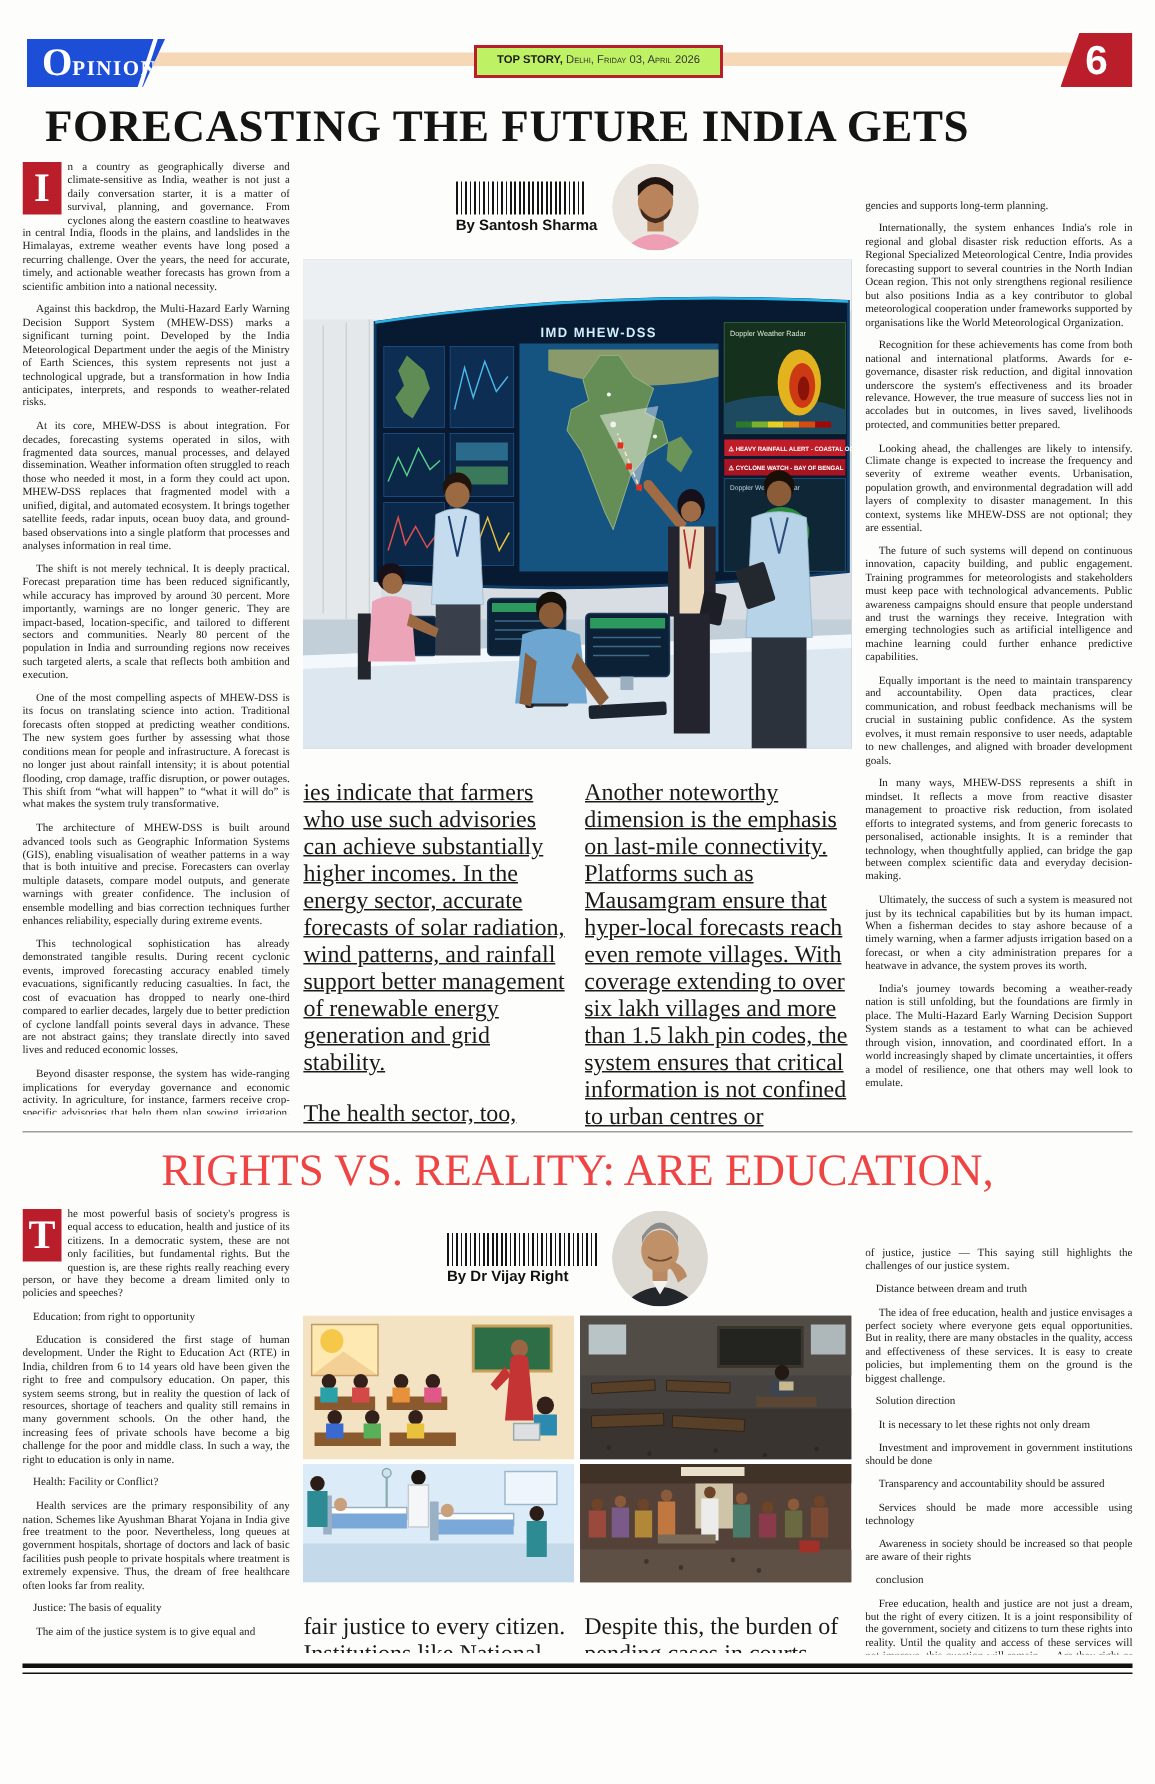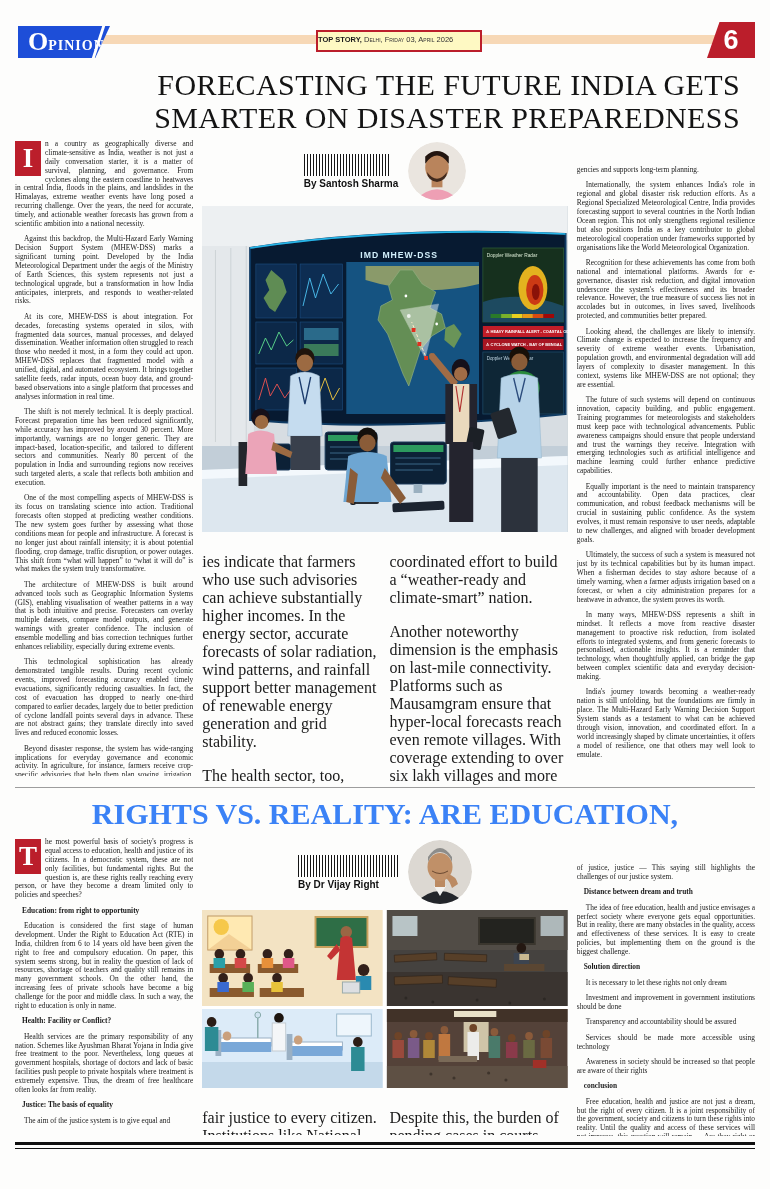--- a/index.html
+++ b/index.html
@@ -7,76 +7,75 @@
         font-family:"Liberation Serif",serif;color:#1a1a1a;}
   
   .hdr{position:relative;height:38px;margin-top:22px;}
   .peach{position:absolute;left:96px;right:22px;top:13px;height:9px;background:#f7d8b6;}
   .banner{position:absolute;left:18px;top:4px;width:92px;height:32px;background:#1d4ed8;
           clip-path:polygon(0 0,100% 0,84% 100%,0 100%);color:#fff;
           font-family:Liberation Serif, serif;padding-left:10px;box-sizing:border-box;}
   .banner .o{font-size:26px;font-weight:bold;line-height:32px;}
   .banner .rest{font-size:14px;font-weight:bold;letter-spacing:1px;}
   .banner:after{content:"";position:absolute;right:10px;top:0;width:3px;height:100%;background:#fff;transform:skewX(-18deg);}
-  .datebox{position:absolute;left:316px;top:8px;width:162px;height:18px;background:#fef9c3;border:2px solid #bb1e2b;
-           text-align:left;font-family:"Liberation Sans",sans-serif;font-size:7.5px;line-height:15px;}
+  .datebox{position:absolute;left:316px;top:8px;width:162px;height:18px;background:#bef264;border:2px solid #bb1e2b;
+           text-align:center;font-family:"Liberation Sans",sans-serif;font-size:7.5px;line-height:15px;}
   .datebox b{font-weight:bold;}
   .datebox .sc{font-variant:small-caps;color:#333;}
   .pgnum{position:absolute;right:15px;top:0;width:48px;height:36px;background:#bb1e2b;color:#fff;
          clip-path:polygon(26% 0,100% 0,100% 100%,0 100%);text-align:center;
          font-family:"Liberation Sans",sans-serif;font-weight:bold;font-size:27px;line-height:36px;}
   
-  .h1{margin:8px 30px 6px;text-align:right;font-weight:normal;font-size:30px;line-height:33px;color:#141414;letter-spacing:.4px;}
-  .h2{margin:10px 30px 8px;text-align:center;font-weight:bold;font-size:30px;line-height:32px;color:#3b82f6;}
+  .h1{margin:8px 30px 6px;text-align:left;font-weight:bold;font-size:30px;line-height:33px;color:#141414;letter-spacing:.4px;}
+  .h2{margin:10px 30px 8px;text-align:center;font-weight:normal;font-size:30px;line-height:32px;color:#ef4444;}
   
   .grid{display:grid;grid-template-columns:repeat(4,1fr);gap:9px;padding:0 15px;}
   .center{grid-column:2/4;}
   .col{overflow:hidden;}
   .a1 .col{height:636px;}
   .a2 .col{height:298px;}
   .col p,.ct p{font-size:7.4px;line-height:1.2;text-align:justify;margin:0 0 6.5px;text-indent:9px;}
   .col p.noind,.ct p.noind{text-indent:0;margin-top:26px;}
-  .col p.sub{font-weight:bold;text-indent:7px;margin:2px 0 6.5px;}
+  .col p.sub{font-weight:normal;text-indent:7px;margin:2px 0 6.5px;}
   .dc{float:left;width:26px;height:35px;background:#bb1e2b;color:#fff;text-align:center;
       font:bold 27px/35px "Liberation Serif",serif;margin:1px 4px 1px 0;}
   .dcp{text-indent:0 !important;}
   
   .byrow{display:flex;align-items:center;justify-content:center;gap:10px;margin:2px 0 6px;}
   .bygrp{display:flex;flex-direction:column;gap:2px;}
   .bc{height:22px;background:repeating-linear-gradient(90deg,#151515 0 1px,#fff 1px 3px);}
   .byname{font-family:"Liberation Sans",sans-serif;font-weight:bold;font-size:10px;color:#111;}
   .byrole{font-family:"Liberation Sans",sans-serif;font-size:7.6px;color:#555;line-height:1.25;}
   .photo{border-radius:50%;overflow:hidden;flex:none;}
   
   .img1{width:100%;height:326px;display:block;background:#cfd6db;}
   .img2{width:100%;height:178px;display:block;margin-top:3px;}
   .ctext{display:flex;gap:9px;margin-top:5px;}
   .ctext>div{flex:1;overflow:hidden;}
-  .a1 .ctext{height:250px;}
+  .a1 .ctext{height:250px;text-decoration:underline;}
   .a2 .ctext{height:42px;}
   
   .rule1{border-top:1px solid #9d9d9d;margin:0 15px;}
   .brule{margin:6px 15px 0;border-top:3.5px solid #101010;border-bottom:1px solid #101010;height:3px;}
   svg text{font-family:"Liberation Sans",sans-serif;}
 </style>
 </head>
 <body>
 
 <div class="page">
 
   <div class="hdr">
     <div class="peach"></div>
     <div class="banner"><span class="o">O</span><span class="rest">PINION</span></div>
     <div class="datebox"><b>TOP STORY,</b><span class="sc"> Delhi, Friday 03, April 2026</span></div>
     <div class="pgnum">6</div>
   </div>
 
   <div class="h1">
     <div>FORECASTING THE FUTURE INDIA GETS</div>
-    <div>SMARTER ON DISASTER PREPAREDNESS</div>
   </div>
 
   <div class="grid a1">
 
     <div class="col">
       <p class="dcp"><span class="dc">I</span><span>n a country as geographically diverse and climate-sensitive as India, weather is not just a daily conversation starter, it is a matter of survival, planning, and governance. From cyclones along the eastern coastline to heatwaves in central India, floods in the plains, and landslides in the Himalayas, extreme weather events have long posed a recurring challenge. Over the years, the need for accurate, timely, and actionable weather forecasts has grown from a scientific ambition into a national necessity.</span></p>
       <p>Against this backdrop, the Multi-Hazard Early Warning Decision Support System (MHEW-DSS) marks a significant turning point. Developed by the India Meteorological Department under the aegis of the Ministry of Earth Sciences, this system represents not just a technological upgrade, but a transformation in how India anticipates, interprets, and responds to weather-related risks.</p>
       <p>At its core, MHEW-DSS is about integration. For decades, forecasting systems operated in silos, with fragmented data sources, manual processes, and delayed dissemination. Weather information often struggled to reach those who needed it most, in a form they could act upon. MHEW-DSS replaces that fragmented model with a unified, digital, and automated ecosystem. It brings together satellite feeds, radar inputs, ocean buoy data, and ground-based observations into a single platform that processes and analyses information in real time.</p>
       <p>The shift is not merely technical. It is deeply practical. Forecast preparation time has been reduced significantly, while accuracy has improved by around 30 percent. More importantly, warnings are no longer generic. They are impact-based, location-specific, and tailored to different sectors and communities. Nearly 80 percent of the population in India and surrounding regions now receives such targeted alerts, a scale that reflects both ambition and execution.</p>
       <p>One of the most compelling aspects of MHEW-DSS is its focus on translating science into action. Traditional forecasts often stopped at predicting weather conditions. The new system goes further by assessing what those conditions mean for people and infrastructure. A forecast is no longer just about rainfall intensity; it is about potential flooding, crop damage, traffic disruption, or power outages. This shift from “what will happen” to “what it will do” is what makes the system truly transformative.</p>
@@ -233,36 +232,35 @@
         </g>
       </svg>
 
       <div class="ctext">
         <div>
           <p class="noind">ies indicate that farmers who use such advisories can achieve substantially higher incomes. In the energy sector, accurate forecasts of solar radiation, wind patterns, and rainfall support better management of renewable energy generation and grid stability.</p>
           <p>The health sector, too, benefits from predictive insights. Heatwave warnings enable authorities to activate cooling centres and prepare healthcare systems for increased patient load. Weather-linked disease patterns can be anticipated, helping public health agencies respond proactively. Similarly, in water resource management, rainfall forecasts aid reservoir operations, flood control, and irrigation planning.</p>
 
         </div>
         <div>
-          <p class="noind">coordinated effort to build a “weather-ready and climate-smart” nation.</p>
           <p>Another noteworthy dimension is the emphasis on last-mile connectivity. Platforms such as Mausamgram ensure that hyper-local forecasts reach even remote villages. With coverage extending to over six lakh villages and more than 1.5 lakh pin codes, the system ensures that critical information is not confined to urban centres or administrative offices. Alerts are disseminated through multiple channels, including mobile apps, SMS, social media, and traditional broadcast media, ensuring accessibility across diverse populations.</p>
 
         </div>
       </div>
     </div>
 
     <div class="col">
       <p class="noind">gencies and supports long-term planning.</p>
       <p>Internationally, the system enhances India's role in regional and global disaster risk reduction efforts. As a Regional Specialized Meteorological Centre, India provides forecasting support to several countries in the North Indian Ocean region. This not only strengthens regional resilience but also positions India as a key contributor to global meteorological cooperation under frameworks supported by organisations like the World Meteorological Organization.</p>
       <p>Recognition for these achievements has come from both national and international platforms. Awards for e-governance, disaster risk reduction, and digital innovation underscore the system's effectiveness and its broader relevance. However, the true measure of success lies not in accolades but in outcomes, in lives saved, livelihoods protected, and communities better prepared.</p>
       <p>Looking ahead, the challenges are likely to intensify. Climate change is expected to increase the frequency and severity of extreme weather events. Urbanisation, population growth, and environmental degradation will add layers of complexity to disaster management. In this context, systems like MHEW-DSS are not optional; they are essential.</p>
       <p>The future of such systems will depend on continuous innovation, capacity building, and public engagement. Training programmes for meteorologists and stakeholders must keep pace with technological advancements. Public awareness campaigns should ensure that people understand and trust the warnings they receive. Integration with emerging technologies such as artificial intelligence and machine learning could further enhance predictive capabilities.</p>
       <p>Equally important is the need to maintain transparency and accountability. Open data practices, clear communication, and robust feedback mechanisms will be crucial in sustaining public confidence. As the system evolves, it must remain responsive to user needs, adaptable to new challenges, and aligned with broader development goals.</p>
+      <p>In many ways, MHEW-DSS represents a shift in mindset. It reflects a move from reactive disaster management to proactive risk reduction, from isolated efforts to integrated systems, and from generic forecasts to personalised, actionable insights. It is a reminder that technology, when thoughtfully applied, can bridge the gap between complex scientific data and everyday decision-making.</p>
       <p>Ultimately, the success of such a system is measured not just by its technical capabilities but by its human impact. When a fisherman decides to stay ashore because of a timely warning, when a farmer adjusts irrigation based on a forecast, or when a city administration prepares for a heatwave in advance, the system proves its worth.</p>
-      <p>In many ways, MHEW-DSS represents a shift in mindset. It reflects a move from reactive disaster management to proactive risk reduction, from isolated efforts to integrated systems, and from generic forecasts to personalised, actionable insights. It is a reminder that technology, when thoughtfully applied, can bridge the gap between complex scientific data and everyday decision-making.</p>
       <p>India's journey towards becoming a weather-ready nation is still unfolding, but the foundations are firmly in place. The Multi-Hazard Early Warning Decision Support System stands as a testament to what can be achieved through vision, innovation, and coordinated effort. In a world increasingly shaped by climate uncertainties, it offers a model of resilience, one that others may well look to emulate.</p>
     </div>
   </div>
 
   <div class="rule1"></div>
 
   <div class="h2">
     <div>RIGHTS VS. REALITY: ARE EDUCATION,</div>
   </div>
 

